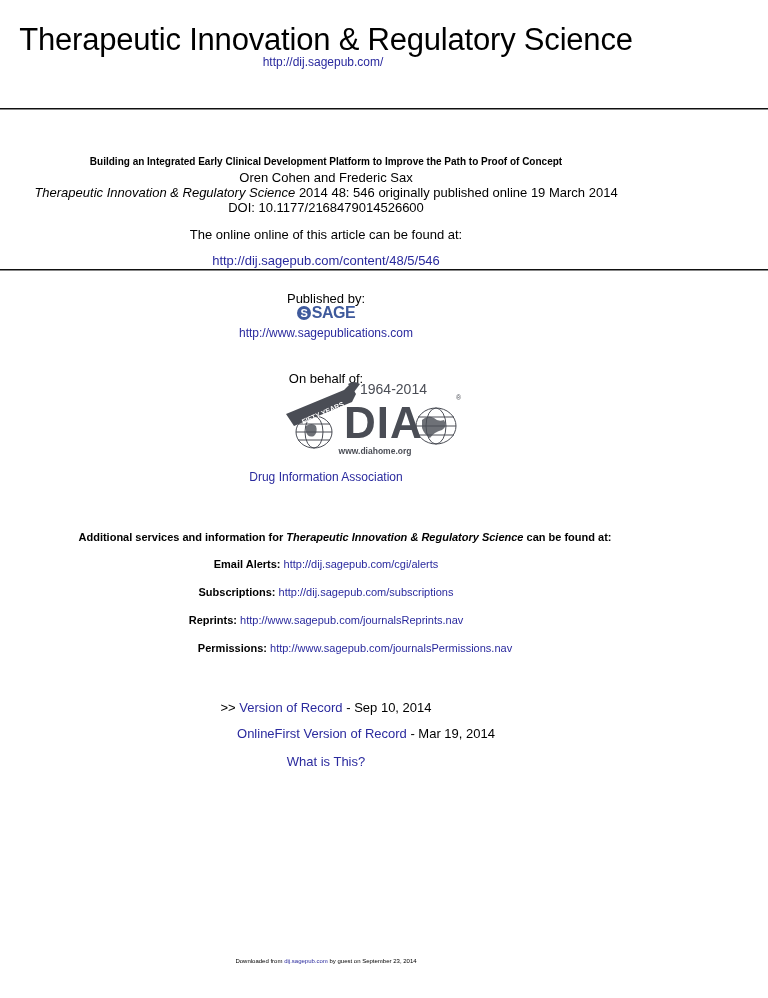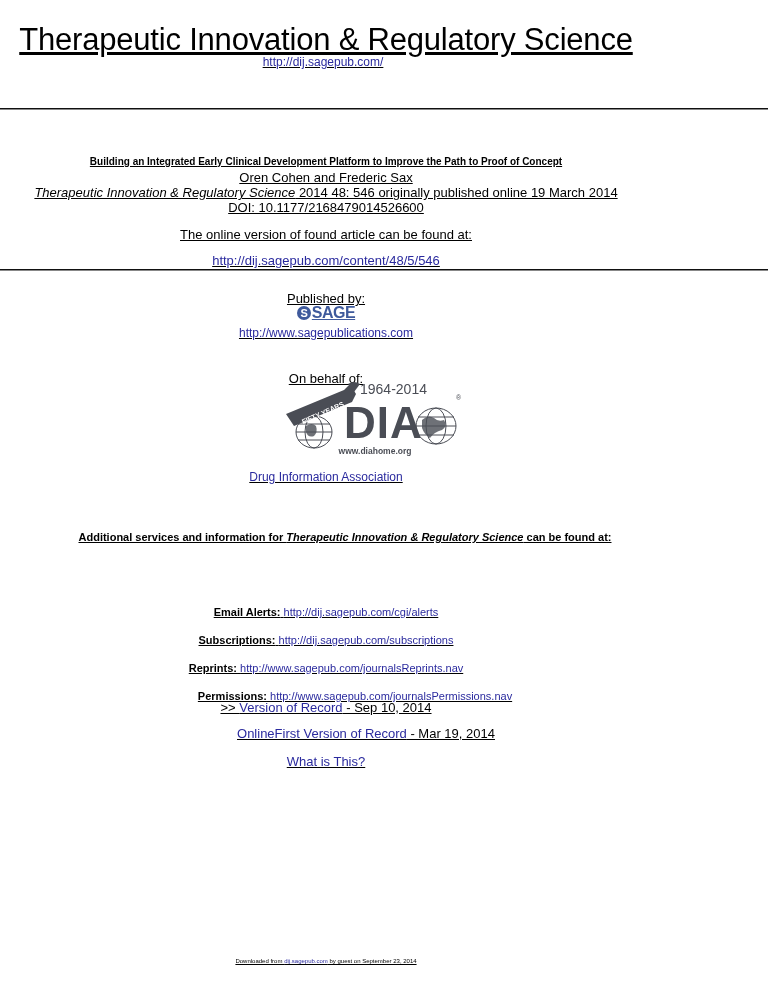--- a/index.html
+++ b/index.html
@@ -1,20 +1,20 @@
 <!DOCTYPE html>
 <html><head>
   <meta charset="utf-8">
   <style>
     html, body { margin: 0; padding: 0; background: #ffffff; }
     body {
       width: 768px; height: 998px; position: relative; overflow: hidden;
       font-family: "Liberation Sans", sans-serif; color: #000;
     }
-    .abs { position: absolute; left: 0; width: 652px; text-align: center; white-space: nowrap; text-decoration: underline; }
+    .abs { position: absolute; left: 0; width: 652px; text-align: center; white-space: nowrap; }
     a, .link { color: #2a2a9e; text-decoration: none; }
 
     .journal-title { top: 22px; font-size: 31px; letter-spacing: -0.2px; line-height: 36px; }
     .journal-url { top: 55px; font-size: 12px; line-height: 14px; left: 0; }
     .rule { position: absolute; left: 0; width: 768px; height: 1px; background: #111; border-bottom: 1px solid #888; }
 
     .article-title { top: 153px; font-size: 10px; font-weight: bold; line-height: 18px; }
     .authors { top: 170px; font-size: 13px; line-height: 15px; }
     .citation { top: 185px; font-size: 13px; line-height: 15px; }
     .citation i { font-style: italic; }
@@ -30,21 +30,21 @@
       vertical-align: 1px; margin-right: 1px; text-align: center;
     }
     .sage-url { top: 326px; font-size: 12px; line-height: 14px; }
     .behalf { top: 371px; font-size: 13px; line-height: 15px; }
 
     .dia-logo { position: absolute; left: 284px; top: 380px; width: 182px; height: 78px; }
     .dia-name { top: 470px; font-size: 12px; line-height: 14px; }
 
     .services-head { top: 531px; font-size: 11px; font-weight: bold; line-height: 13px; margin-left: 19px; }
     .services-head i { font-style: italic; }
-    .svc { font-size: 11px; line-height: 13px; margin-top: 48px; }
+    .svc { font-size: 11px; line-height: 13px; }
     .svc b { font-weight: bold; }
 
     .vor { top: 700px; font-size: 13px; line-height: 15px; }
     .ofvor { top: 726px; font-size: 13px; line-height: 15px; margin-left: 40px; }
     .what { top: 754px; font-size: 13px; line-height: 15px; }
 
     .footer { top: 957px; font-size: 6px; line-height: 8px; }
   </style>
 </head>
 <body>
@@ -52,21 +52,21 @@
 <div class="abs journal-title">Therapeutic Innovation &amp; Regulatory Science</div>
 <div class="abs journal-url" style="left:0;">
   <a href="#" style="margin-left:-6px;">http://dij.sagepub.com/</a>
 </div>
 <div class="rule" style="top:108px;"></div>
 
 <div class="abs article-title">Building an Integrated Early Clinical Development Platform to Improve the Path to Proof of Concept</div>
 <div class="abs authors">Oren Cohen and Frederic Sax</div>
 <div class="abs citation"><i>Therapeutic Innovation &amp; Regulatory Science</i><span> 2014 48: 546 originally published online 19 March 2014</span></div>
 <div class="abs doi">DOI: 10.1177/2168479014526600</div>
-<div class="abs online-label">The online version of found article can be found at:</div>
+<div class="abs online-label">The online online of this article can be found at:</div>
 <div class="abs online-url">
   <a href="#">http://dij.sagepub.com/content/48/5/546</a>
 </div>
 <div class="rule" style="top:269px;"></div>
 
 <div class="abs published-by">Published by:</div>
 <div class="abs sage-logo">
   <span class="s-badge">S</span><span>SAGE</span>
 </div>
 <div class="abs sage-url">

